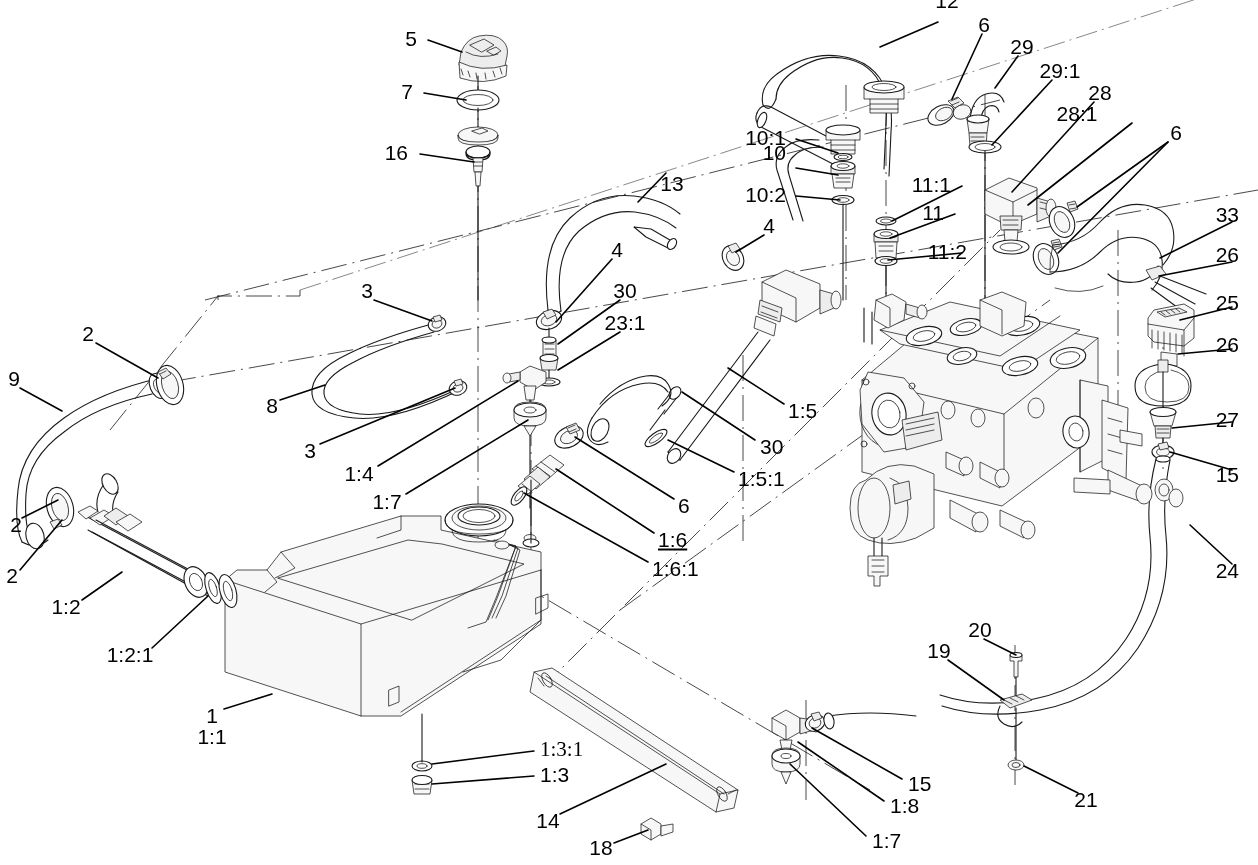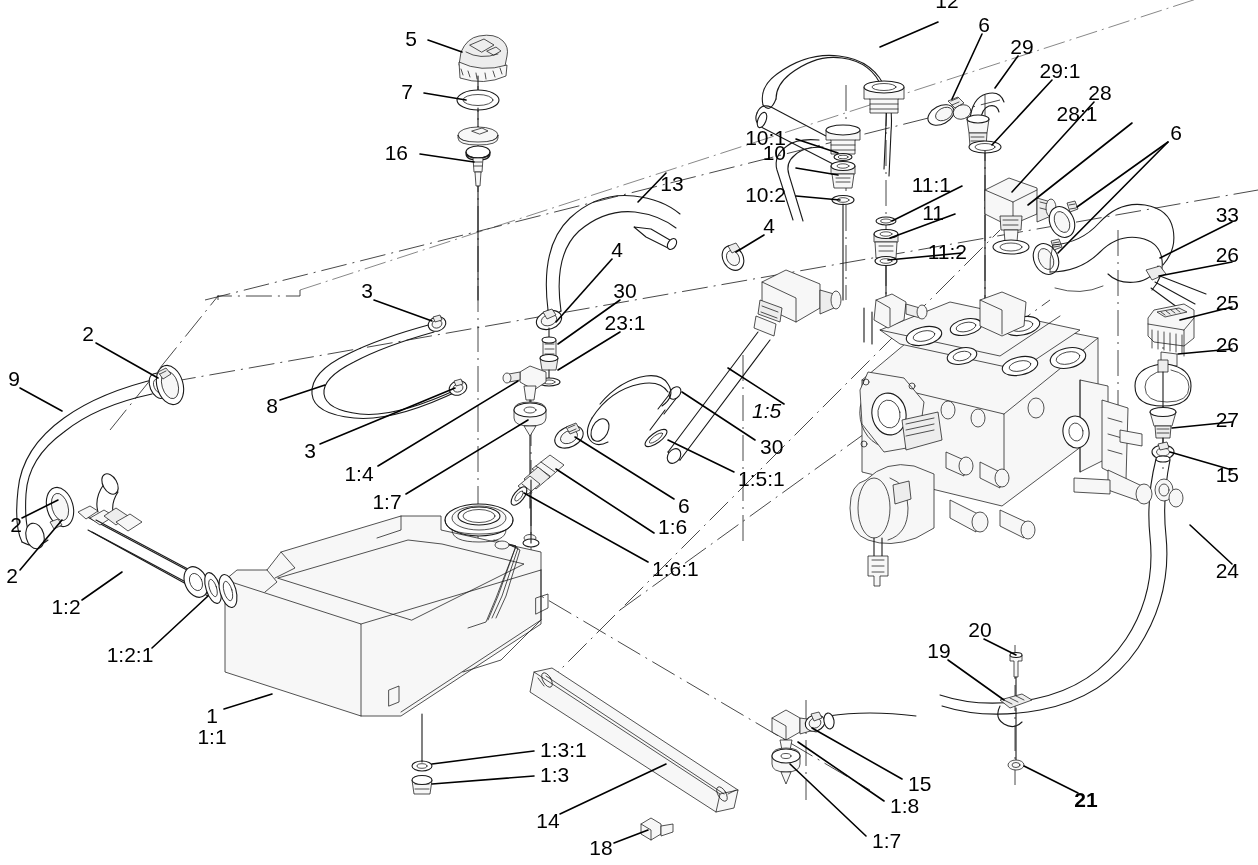--- a/index.html
+++ b/index.html
@@ -665,37 +665,37 @@
       <div class="callout anchor-c" style="left: 617px; top: 249px;">4</div>
       <div class="callout anchor-c" style="left: 625px; top: 290px;">30</div>
       <div class="callout anchor-c" style="left: 625px; top: 322px;">23:1</div>
       <div class="callout anchor-c" style="left: 88px; top: 333px;">2</div>
       <div class="callout anchor-c" style="left: 14px; top: 378px;">9</div>
       <div class="callout anchor-c" style="left: 367px; top: 290px;">3</div>
       <div class="callout anchor-c" style="left: 272px; top: 405px;">8</div>
       <div class="callout anchor-c" style="left: 310px; top: 450px;">3</div>
       <div class="callout anchor-c" style="left: 359px; top: 473px;">1:4</div>
       <div class="callout anchor-c" style="left: 387px; top: 501px;">1:7</div>
-      <div class="callout anchor-w" style="left: 752px; top: 410px; font-style: italic;">1:5</div>
+      <div class="callout anchor-w" style="left: 788px; top: 410px;">1:5</div>
       <div class="callout anchor-w" style="left: 760px; top: 446px;">30</div>
       <div class="callout anchor-w" style="left: 738px; top: 478px;">1:5:1</div>
       <div class="callout anchor-w" style="left: 678px; top: 505px;">6</div>
-      <div class="callout anchor-w" style="left: 658px; top: 526px;">1:6</div>
+      <div class="callout anchor-w" style="left: 658px; top: 539px; text-decoration: underline;">1:6</div>
       <div class="callout anchor-w" style="left: 652px; top: 568px;">1:6:1</div>
       <div class="callout anchor-c" style="left: 16px; top: 524px;">2</div>
       <div class="callout anchor-c" style="left: 12px; top: 575px;">2</div>
       <div class="callout anchor-c" style="left: 66px; top: 606px;">1:2</div>
       <div class="callout anchor-c" style="left: 130px; top: 654px;">1:2:1</div>
       <div class="callout anchor-c" style="left: 212px; top: 715px;">1</div>
       <div class="callout anchor-c" style="left: 212px; top: 736px;">1:1</div>
-      <div class="callout anchor-w" style="left: 540px; top: 749px;">1:3:1</div>
+      <div class="callout anchor-w" style="left: 540px; top: 749px; font-family: Liberation Serif, serif;">1:3:1</div>
       <div class="callout anchor-w" style="left: 540px; top: 774px;">1:3</div>
       <div class="callout anchor-c" style="left: 548px; top: 820px;">14</div>
       <div class="callout anchor-c" style="left: 601px; top: 847px;">18</div>
       <div class="callout anchor-w" style="left: 908px; top: 783px;">15</div>
       <div class="callout anchor-w" style="left: 890px; top: 805px;">1:8</div>
       <div class="callout anchor-w" style="left: 872px; top: 840px;">1:7</div>
       <div class="callout anchor-c" style="left: 939px; top: 650px;">19</div>
       <div class="callout anchor-c" style="left: 980px; top: 629px;">20</div>
-      <div class="callout anchor-c" style="left: 1086px; top: 799px; font-weight: bold;">21</div>
+      <div class="callout anchor-c" style="left: 1086px; top: 799px;">21</div>
     </div>
 
 </div>
 
 </body></html>

